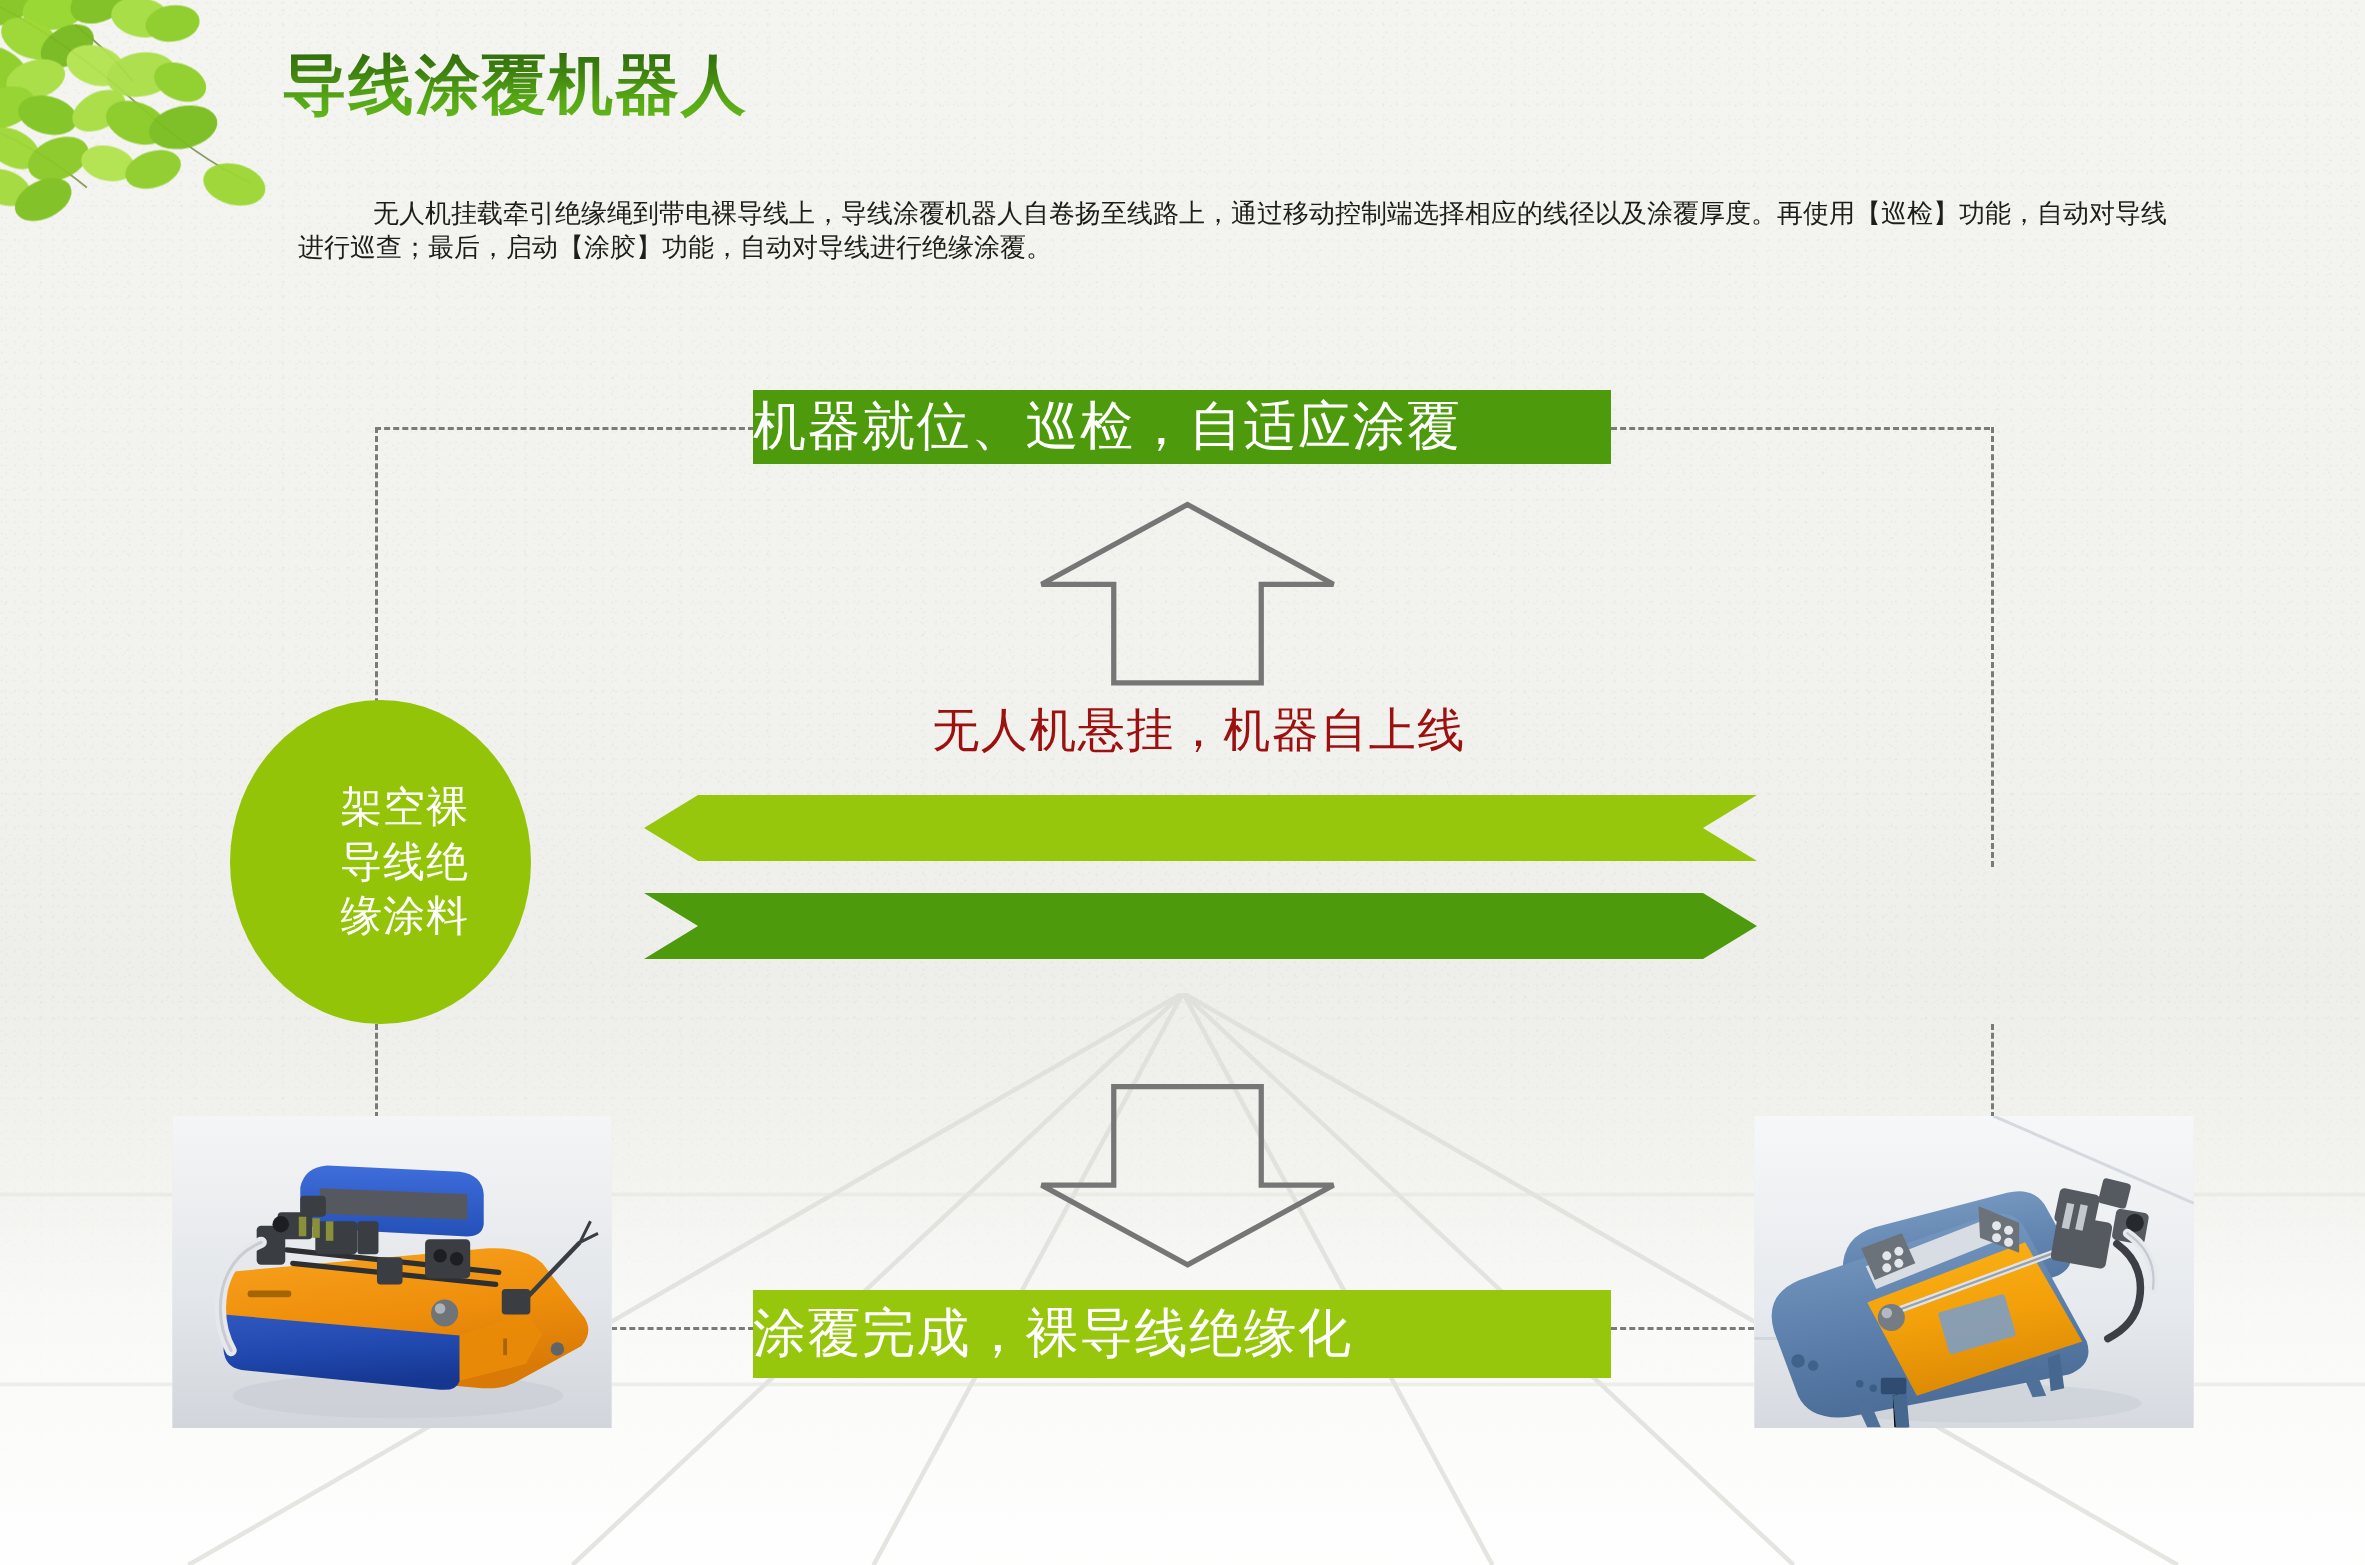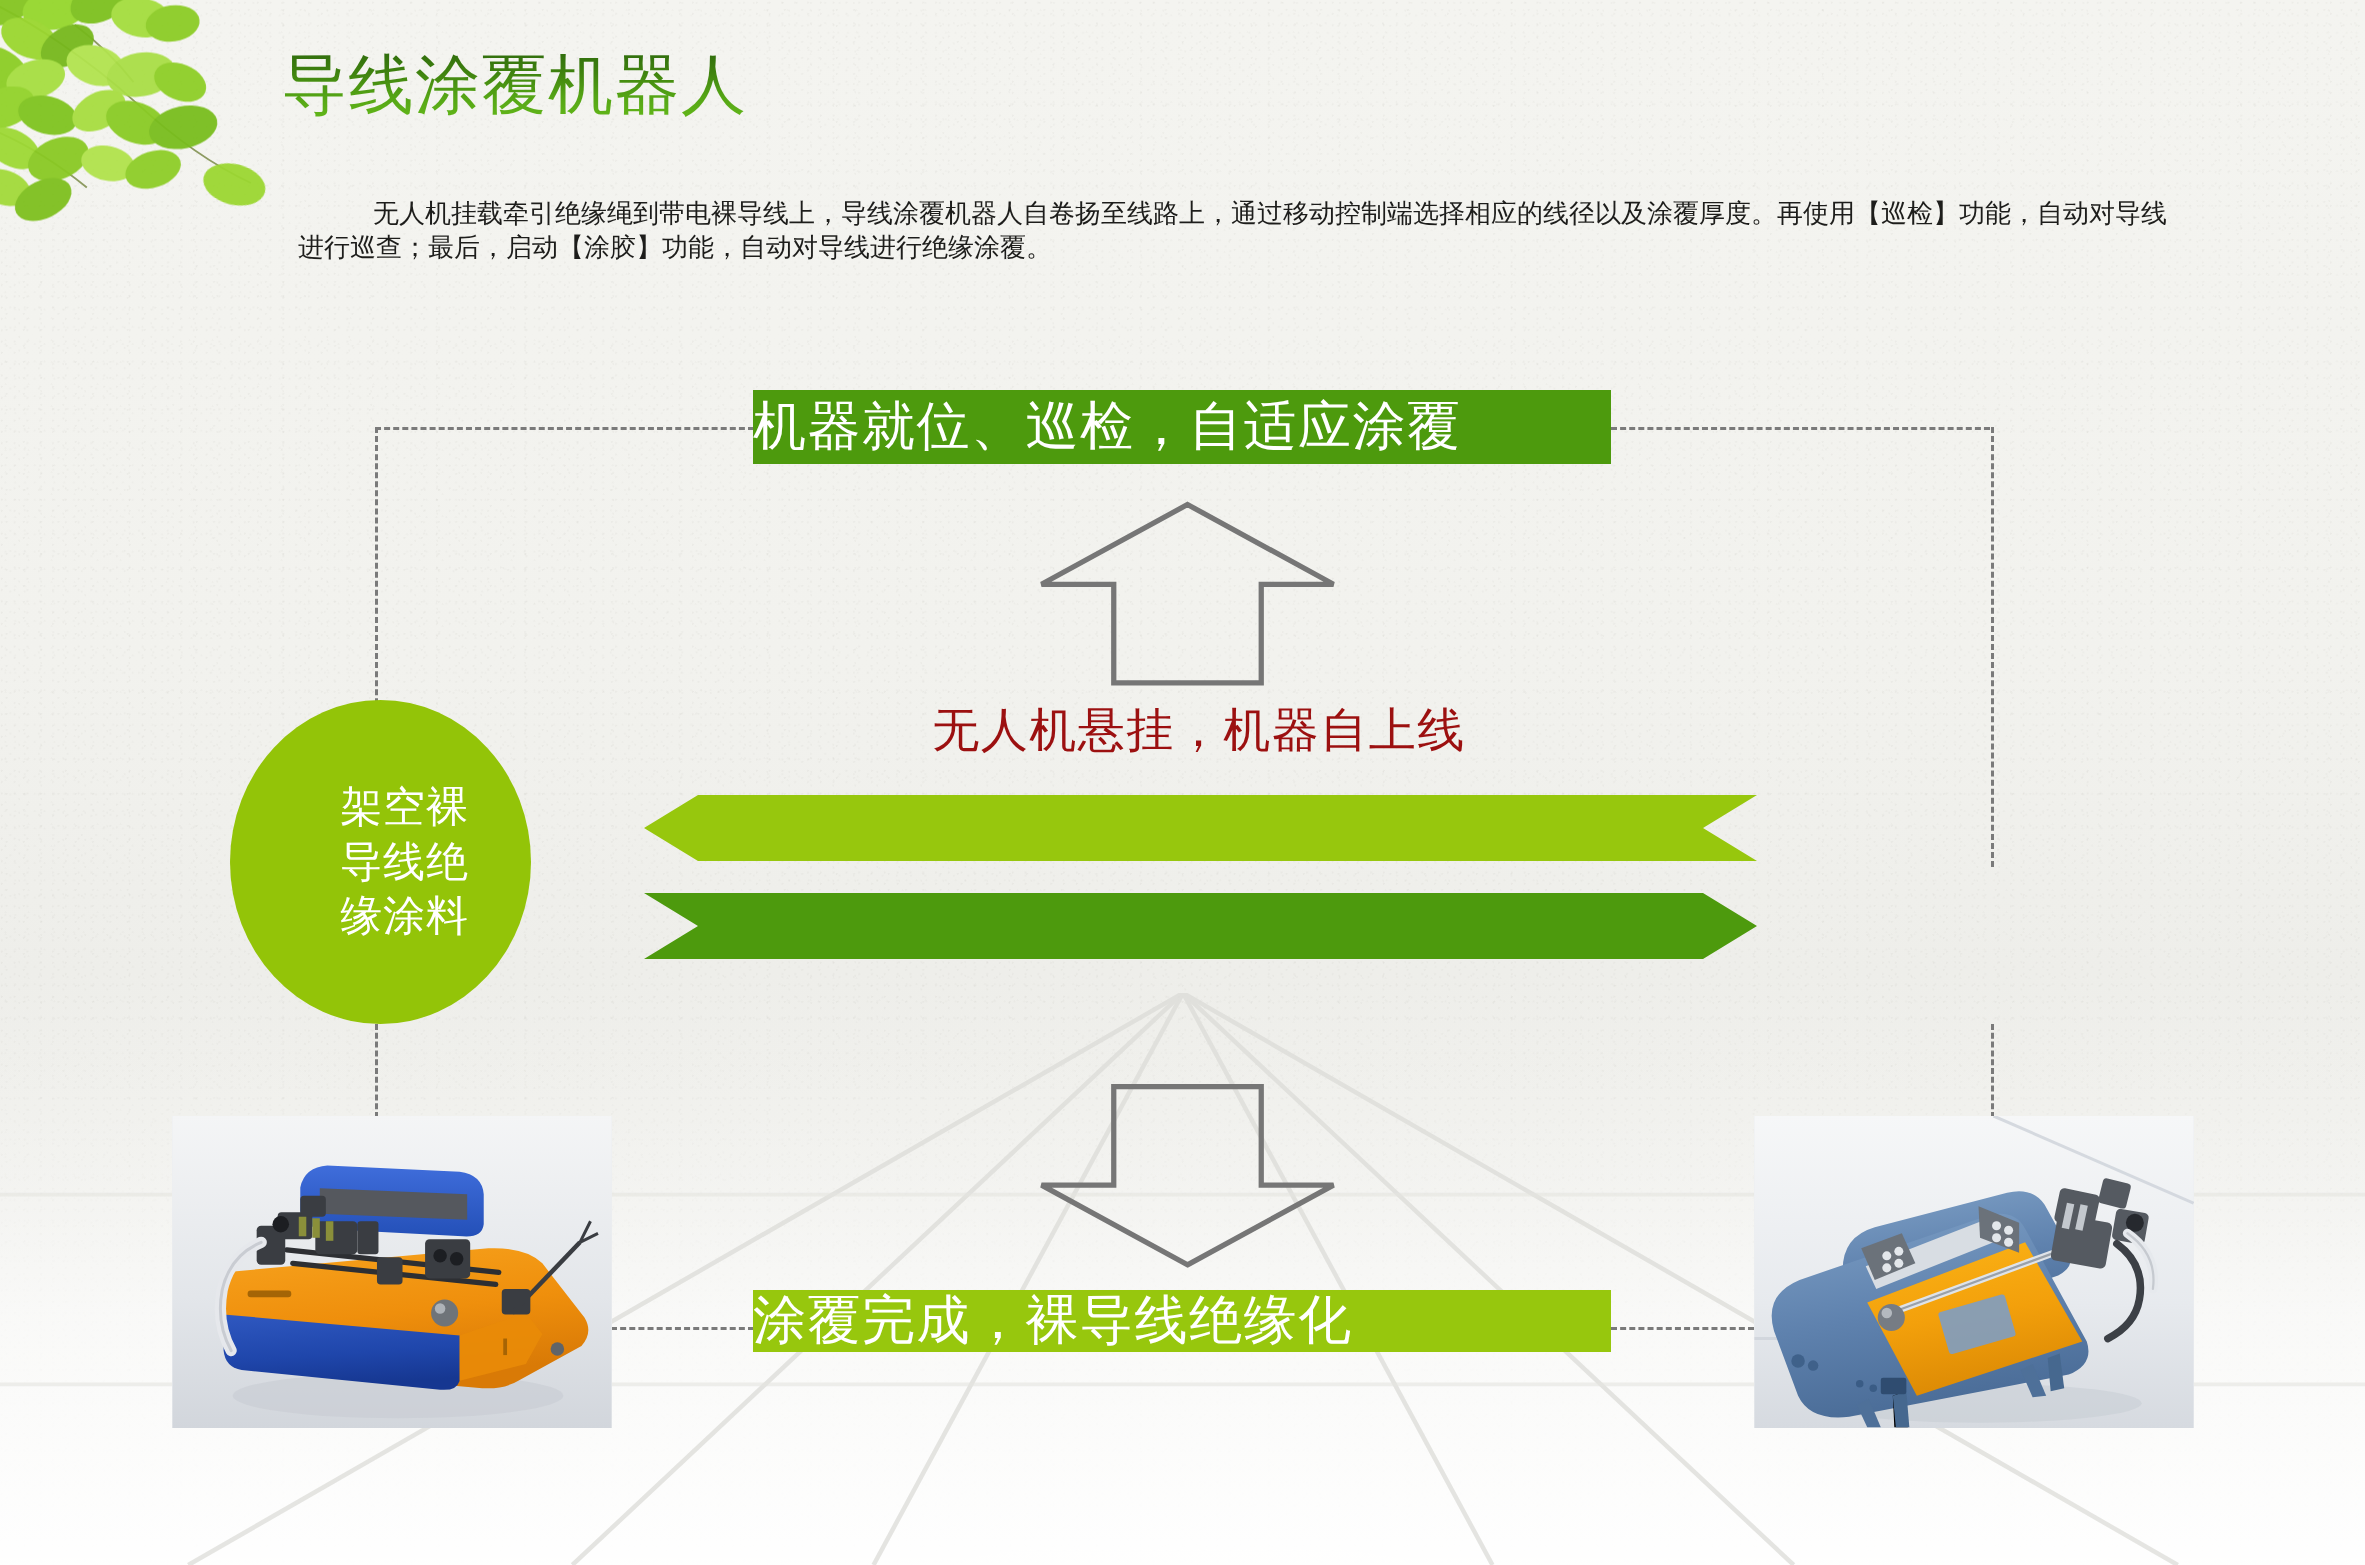--- a/index.html
+++ b/index.html
@@ -52,21 +52,21 @@
     width: 301px; height: 264px;
     pointer-events: none;
   }
   .leaves svg { display:block; width:100%; height:100%; }
 
   
   .title {
     position: absolute;
     left: 282px; top: 50px;
     font-size: 65px;
-    font-weight: normal;
+    font-weight: bold;
     letter-spacing: 1.5px;
     line-height: 1.08;
     background: linear-gradient(180deg,#2f6b0d 0%, #3f820f 32%, #54a415 66%, #63b81a 100%);
     -webkit-background-clip: text;
     background-clip: text;
     color: transparent;
     -webkit-text-fill-color: transparent;
     text-shadow: none;
     white-space: nowrap;
   }
@@ -110,21 +110,21 @@
     letter-spacing: 1.5px;
     white-space: nowrap;
   }
   .banner-top {
     left: 753px; top: 390px;
     width: 858px; height: 74px;
     background: #4d9a0d;
   }
   .banner-bottom {
     left: 753px; top: 1290px;
-    width: 858px; height: 62px;
+    width: 858px; height: 88px;
     background: #97c70d;
   }
 
   
   .circle {
     position: absolute;
     display: flex;
     align-items: center;
     justify-content: center;
     border-radius: 50%;

